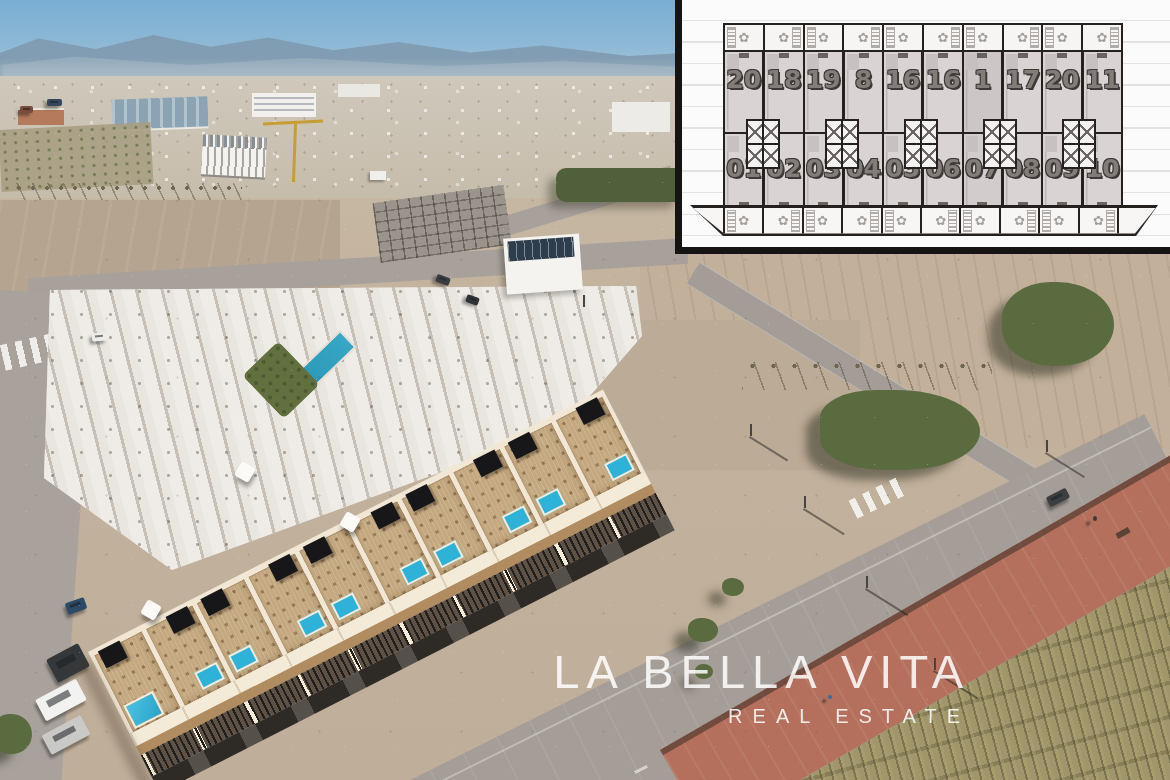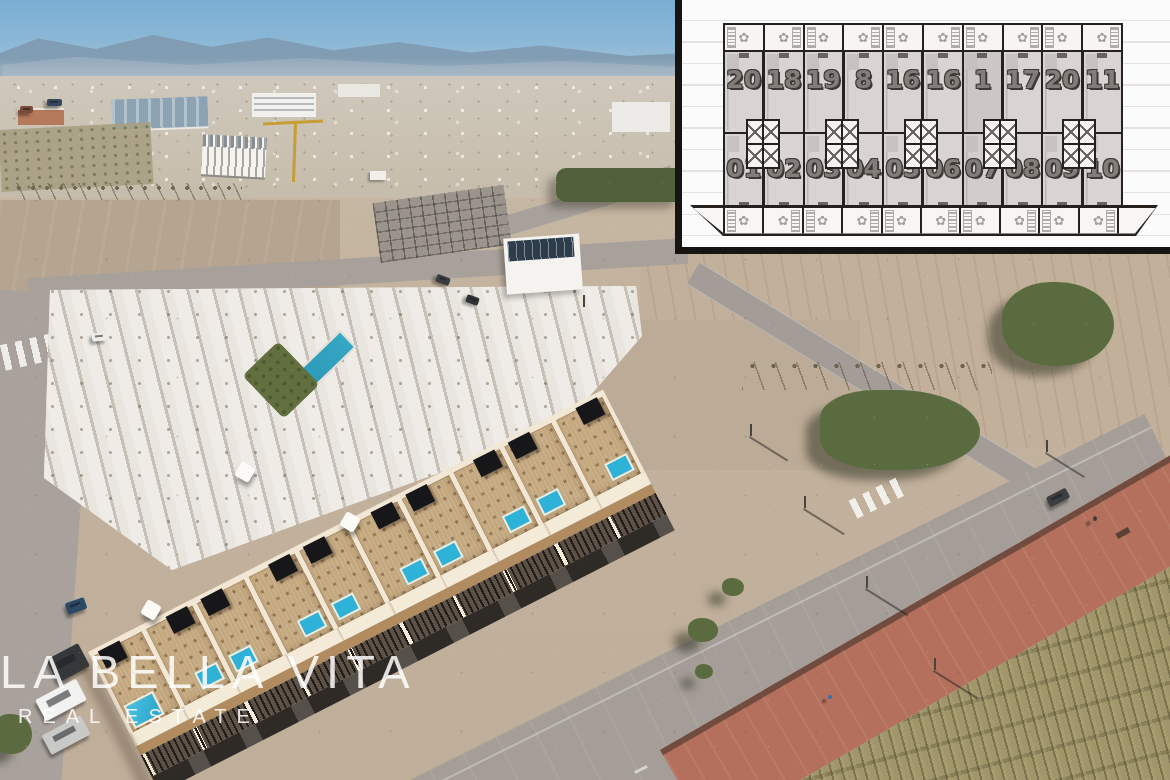--- a/index.html
+++ b/index.html
@@ -185,21 +185,21 @@
       repeating-linear-gradient(90deg,#f3ead8 0 5px,transparent 5px 58px);}
   #vground{left:0;top:140px;width:578px;height:18px;
     background:repeating-linear-gradient(90deg,#2e2a26 0 40px,#56504a 40px 58px);}
   .umb{width:16px;height:16px;background:#fbfaf7;border-radius:3px;transform:rotate(30deg);
     box-shadow:3px 4px 4px rgba(0,0,0,.35);}
   #umb1{left:342px;top:514px;}
   #umb2{left:143px;top:602px;}
   #umb3{left:237px;top:464px;}
 
   
-  #wm{left:0;top:648px;width:970px;text-align:left;z-index:55;color:rgba(255,255,255,.85);}
+  #wm{left:0;top:648px;width:970px;text-align:right;z-index:55;color:rgba(255,255,255,.85);}
   #wmBrand{font-size:47px;letter-spacing:7px;font-weight:400;line-height:1;}
   #wmTag{margin-top:11px;font-size:20px;letter-spacing:10px;font-weight:400;line-height:1;padding-left:18px;}
 
   
   #siteplan{left:675px;top:0;width:495px;height:254px;z-index:60;background:#fcfbfb;
     border-left:7px solid #151413;border-bottom:7px solid #151413;box-sizing:border-box;}
   #siteplan::before{content:'';position:absolute;inset:0;
     background:repeating-linear-gradient(180deg,transparent 0 20px,#e3e1e1 20px 21.5px);}
   #planb{position:absolute;left:41px;top:23px;width:400px;height:184px;border:2px solid #24211f;
     box-sizing:border-box;background:#f7f5f3;}

